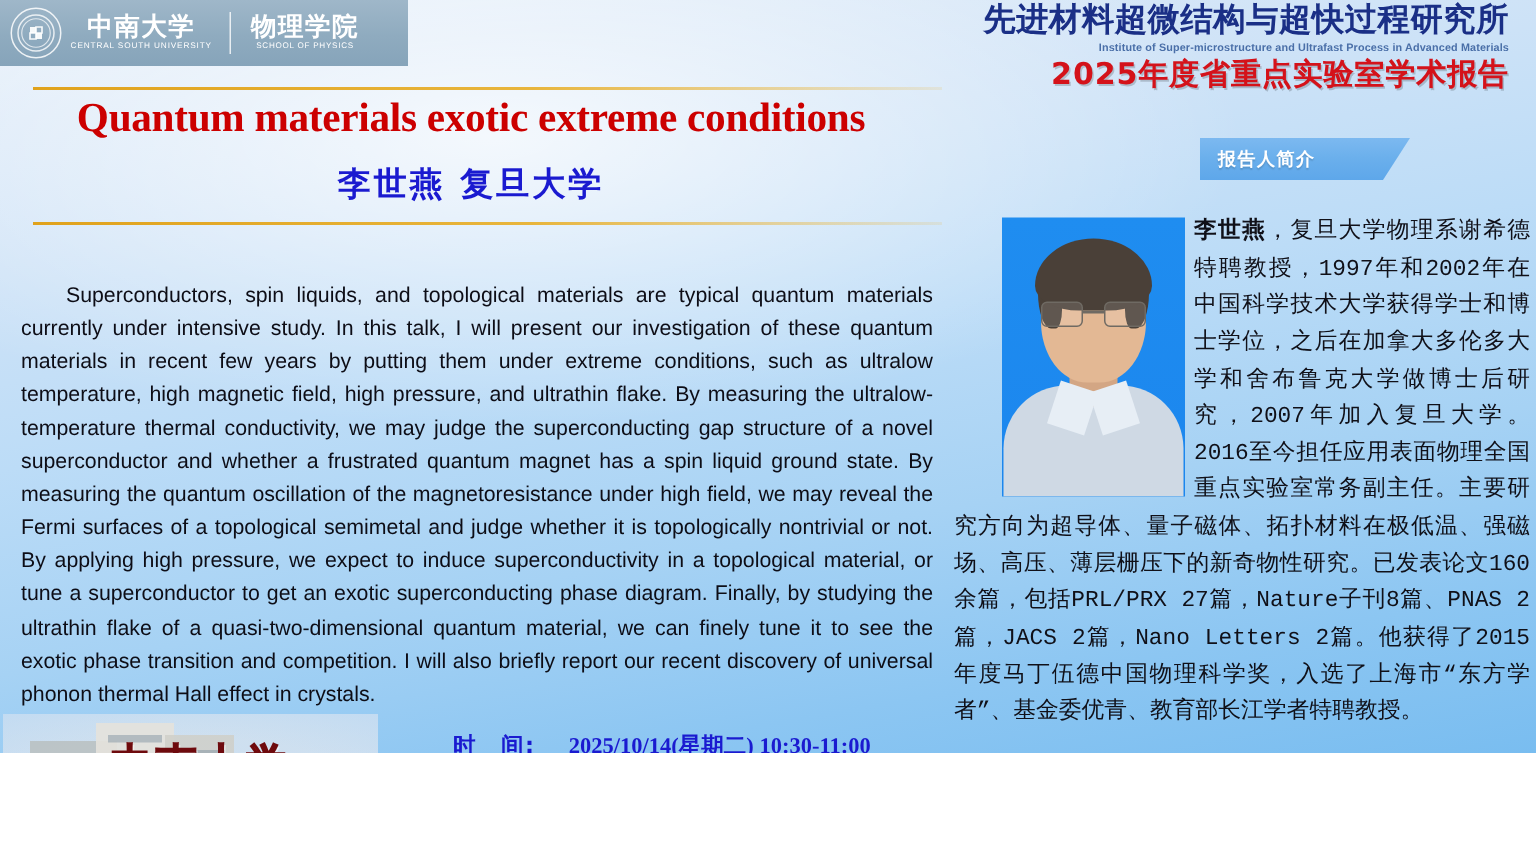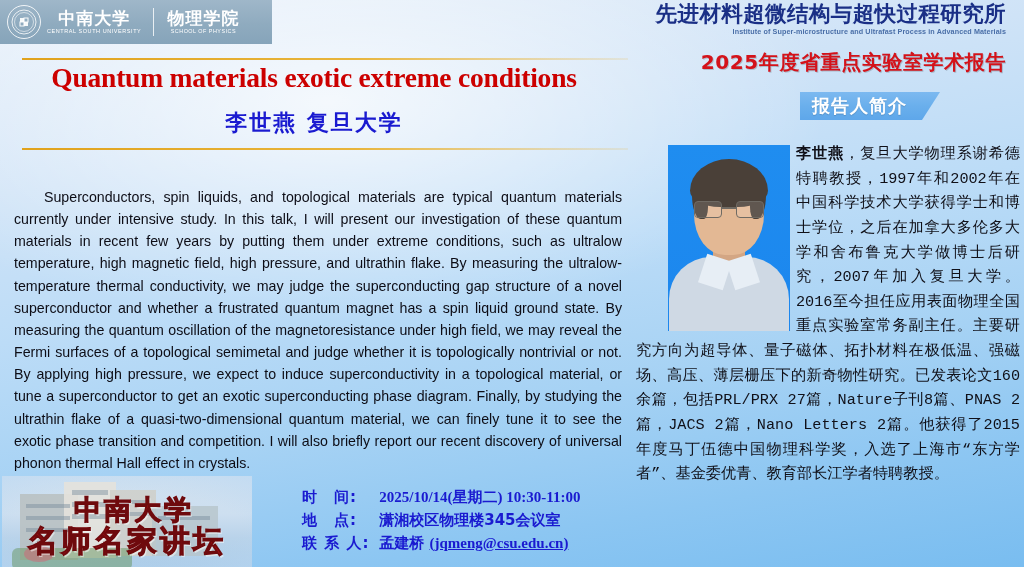--- a/index.html
+++ b/index.html
@@ -1,21 +1,21 @@
 <!DOCTYPE html>
 <html><head>
 <meta charset="utf-8">
 <style>
   html,body{margin:0;padding:0;}
   body{
     width:1024px;height:576px;overflow:hidden;
     font-family:"Liberation Sans","DejaVu Sans",sans-serif;
   }
   #poster{
-    position:relative;width:1024px;height:567px;overflow:hidden;
+    position:relative;width:1024px;height:502px;overflow:hidden;
     background:linear-gradient(170deg,#eaf2fb 0%,#dbe9f8 12%,#cfe3f7 26%,#bcdcf7 46%,#a6d2f4 66%,#8cc6f2 84%,#79bdf0 100%);
   }
   
   #poster:before{
     content:"";position:absolute;inset:0;
     background:radial-gradient(ellipse 70% 55% at 32% 18%,rgba(255,255,255,.75),rgba(255,255,255,0) 70%);
     pointer-events:none;
   }
 
   
@@ -44,21 +44,21 @@
   .inst-cn{
     font-family:"DejaVu Sans",sans-serif;font-size:21.5px;font-weight:bold;color:#1a2f86;
     letter-spacing:.4px;line-height:1.15;white-space:nowrap;
   }
   .inst-en{
     font-size:7.2px;color:#4a6fa8;letter-spacing:.1px;line-height:1.2;margin-top:1px;
     font-weight:bold;transform:scaleX(1.0);white-space:nowrap;
   }
   .inst-sub{
     font-family:"DejaVu Sans",sans-serif;font-size:20px;font-weight:bold;color:#d4121a;
-    letter-spacing:.6px;margin-top:13px;white-space:nowrap;
+    letter-spacing:.6px;margin-top:0;white-space:nowrap;
     text-shadow:1px 1px 0 rgba(0,0,0,.18);
   }
 
   
   .rule{
     position:absolute;height:2px;
     background:linear-gradient(90deg,#e0a21c 0%,#e8b53c 55%,rgba(232,181,60,.15) 100%);
   }
   .rule-top{left:22px;top:58px;width:606px;}
   .rule-mid{left:22px;top:148px;width:606px;}
@@ -77,21 +77,21 @@
 
   
   .tab{
     position:absolute;height:28px;
     background:linear-gradient(180deg,#7cb9f0 0%,#6aafec 50%,#5ea7ea 100%);
     clip-path:polygon(0 0,100% 0,calc(100% - 18px) 100%,0 100%);
     display:flex;align-items:center;
     box-shadow:0 1px 2px rgba(0,0,0,.12);
   }
   .tab span{
-    font-family:"DejaVu Sans",sans-serif;font-size:18px;font-weight:bold;color:#fff;
+    font-family:"DejaVu Sans",sans-serif;font-size:12px;font-weight:bold;color:#fff;
     padding-left:12px;letter-spacing:1px;
     text-shadow:0 1px 1px rgba(0,0,0,.15);
   }
   .tab-abstract{left:14px;top:152px;width:108px;}
   .tab-bio{left:800px;top:92px;width:140px;}
 
   
   .abstract{
     position:absolute;left:14px;top:186px;width:608px;
     font-family:"Liberation Sans","DejaVu Sans",sans-serif;

